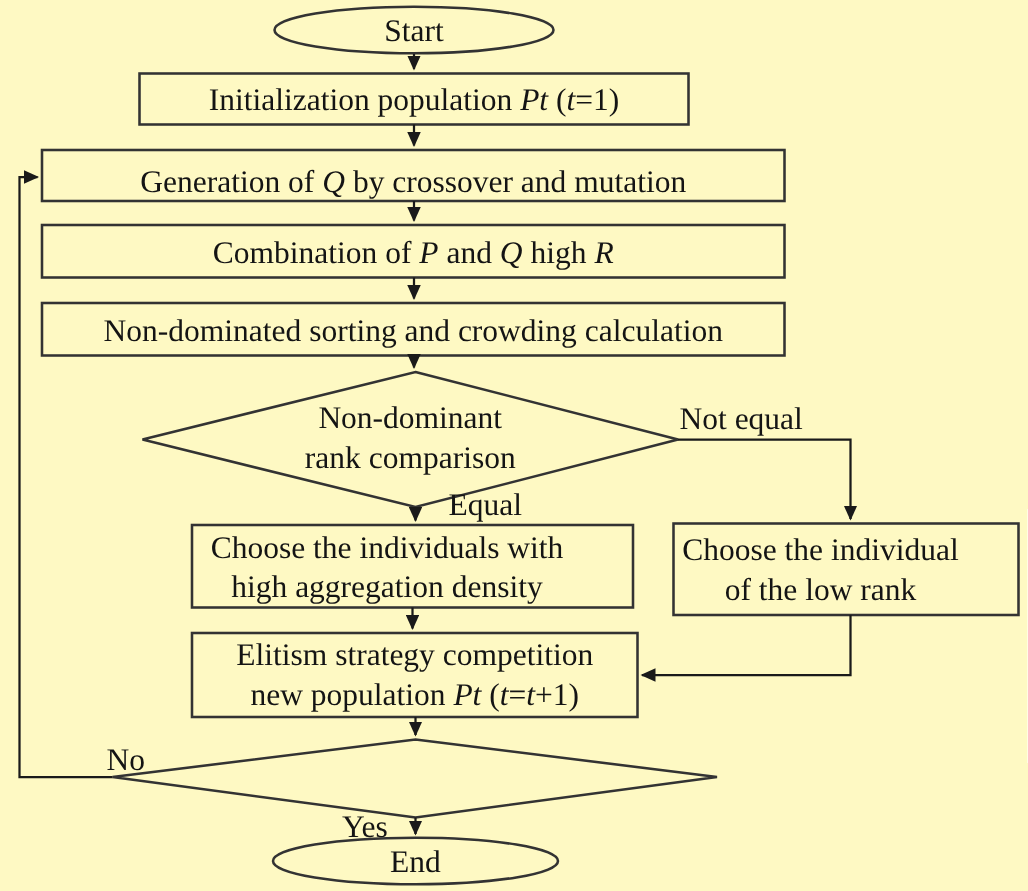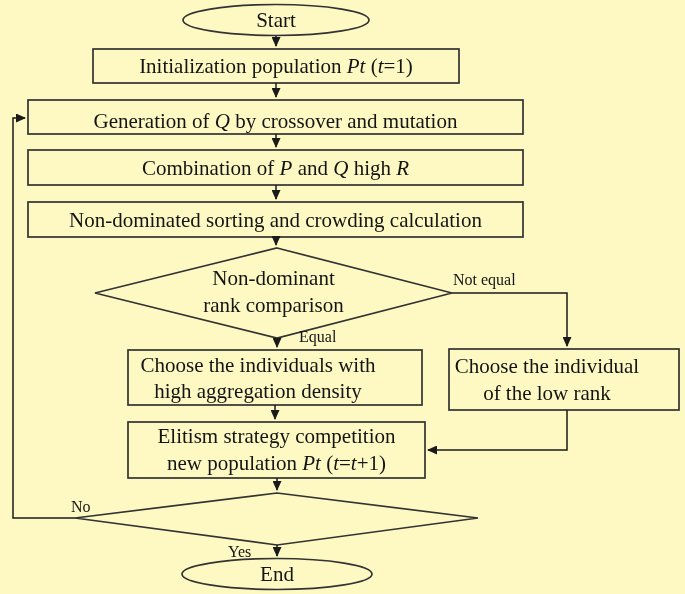--- a/index.html
+++ b/index.html
@@ -21,21 +21,21 @@
     text-align: center;
     font-size: 21px;
     line-height: 26px;
     color: #141414;
     white-space: nowrap;
   }
   .node .tx { display: block; }
   .it { font-style: italic; }
   .lbl {
     position: absolute;
-    font-size: 16px;
+    font-size: 21px;
     line-height: 19px;
     color: #141414;
     white-space: nowrap;
   }
 </style>
 </head>
 <body>
 
 <div class="stage">
 

